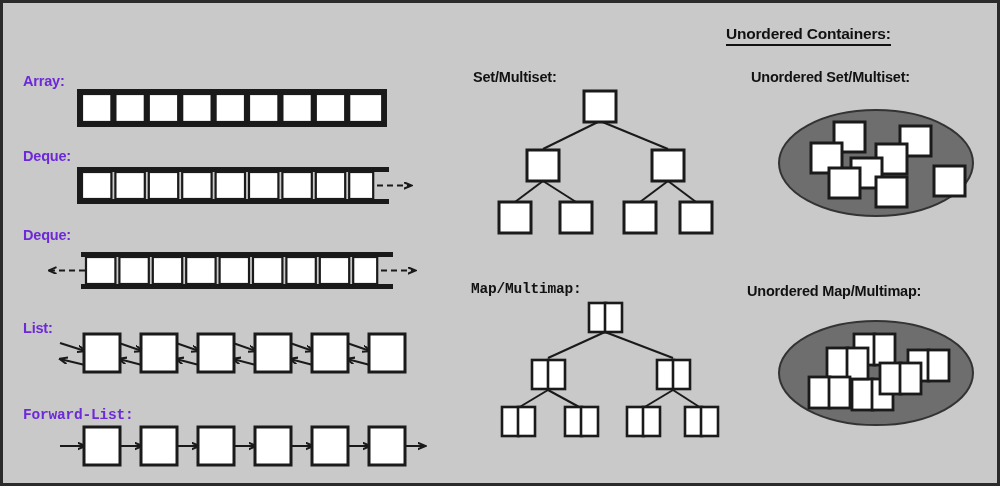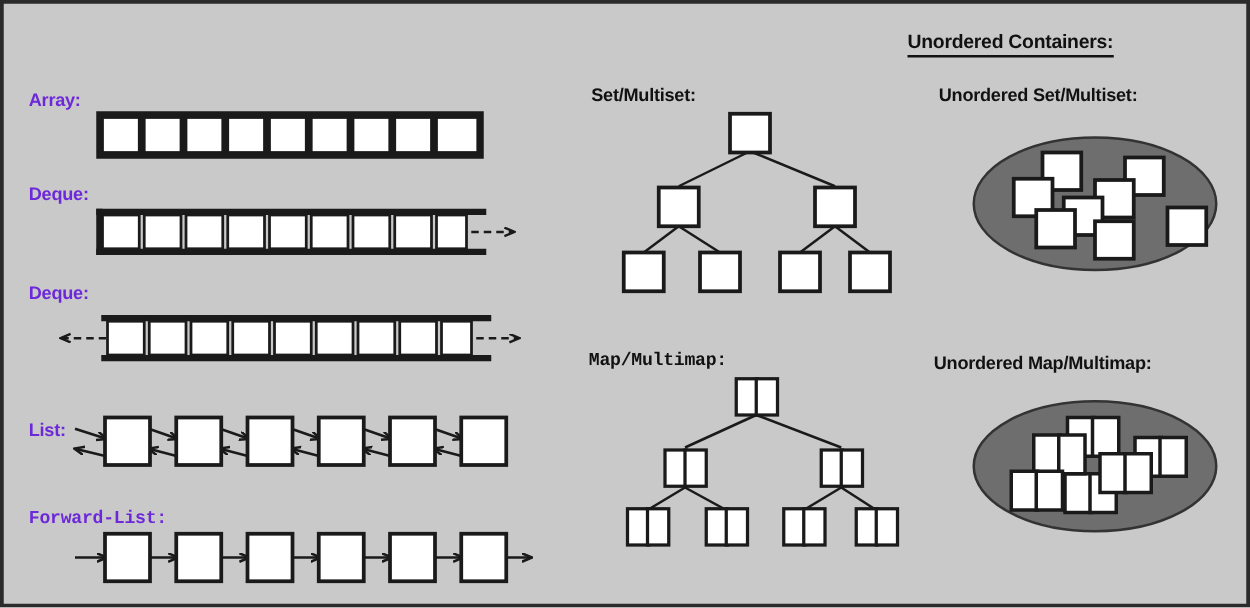--- a/index.html
+++ b/index.html
@@ -46,21 +46,21 @@
 </head>
 <body>
 
 <div id="canvas">
 
   <div class="col-head" style="left:723px;top:22px;text-align:center;">Unordered Containers:</div>
 
   <div class="row-label" style="left:20px;top:70px;">Array:</div>
   <div class="row-label" style="left:20px;top:145px;">Deque:</div>
   <div class="row-label" style="left:20px;top:224px;text-align:center;">Deque:</div>
-  <div class="row-label" style="left:20px;top:317px;margin-top:17px;">List:</div>
+  <div class="row-label" style="left:20px;top:317px;">List:</div>
   <div class="row-label" style="left:20px;top:404px;font-family:Liberation Mono, monospace;">Forward-List:</div>
 
   <div class="sub-label" style="left:470px;top:66px;">Set/Multiset:</div>
   <div class="sub-label" style="left:468px;top:278px;font-family:Liberation Mono, monospace;">Map/Multimap:</div>
 
   <div class="sub-label" style="left:748px;top:66px;">Unordered Set/Multiset:</div>
   <div class="sub-label" style="left:744px;top:280px;">Unordered Map/Multimap:</div>
 
   <svg width="1000" height="486">
     <defs>

